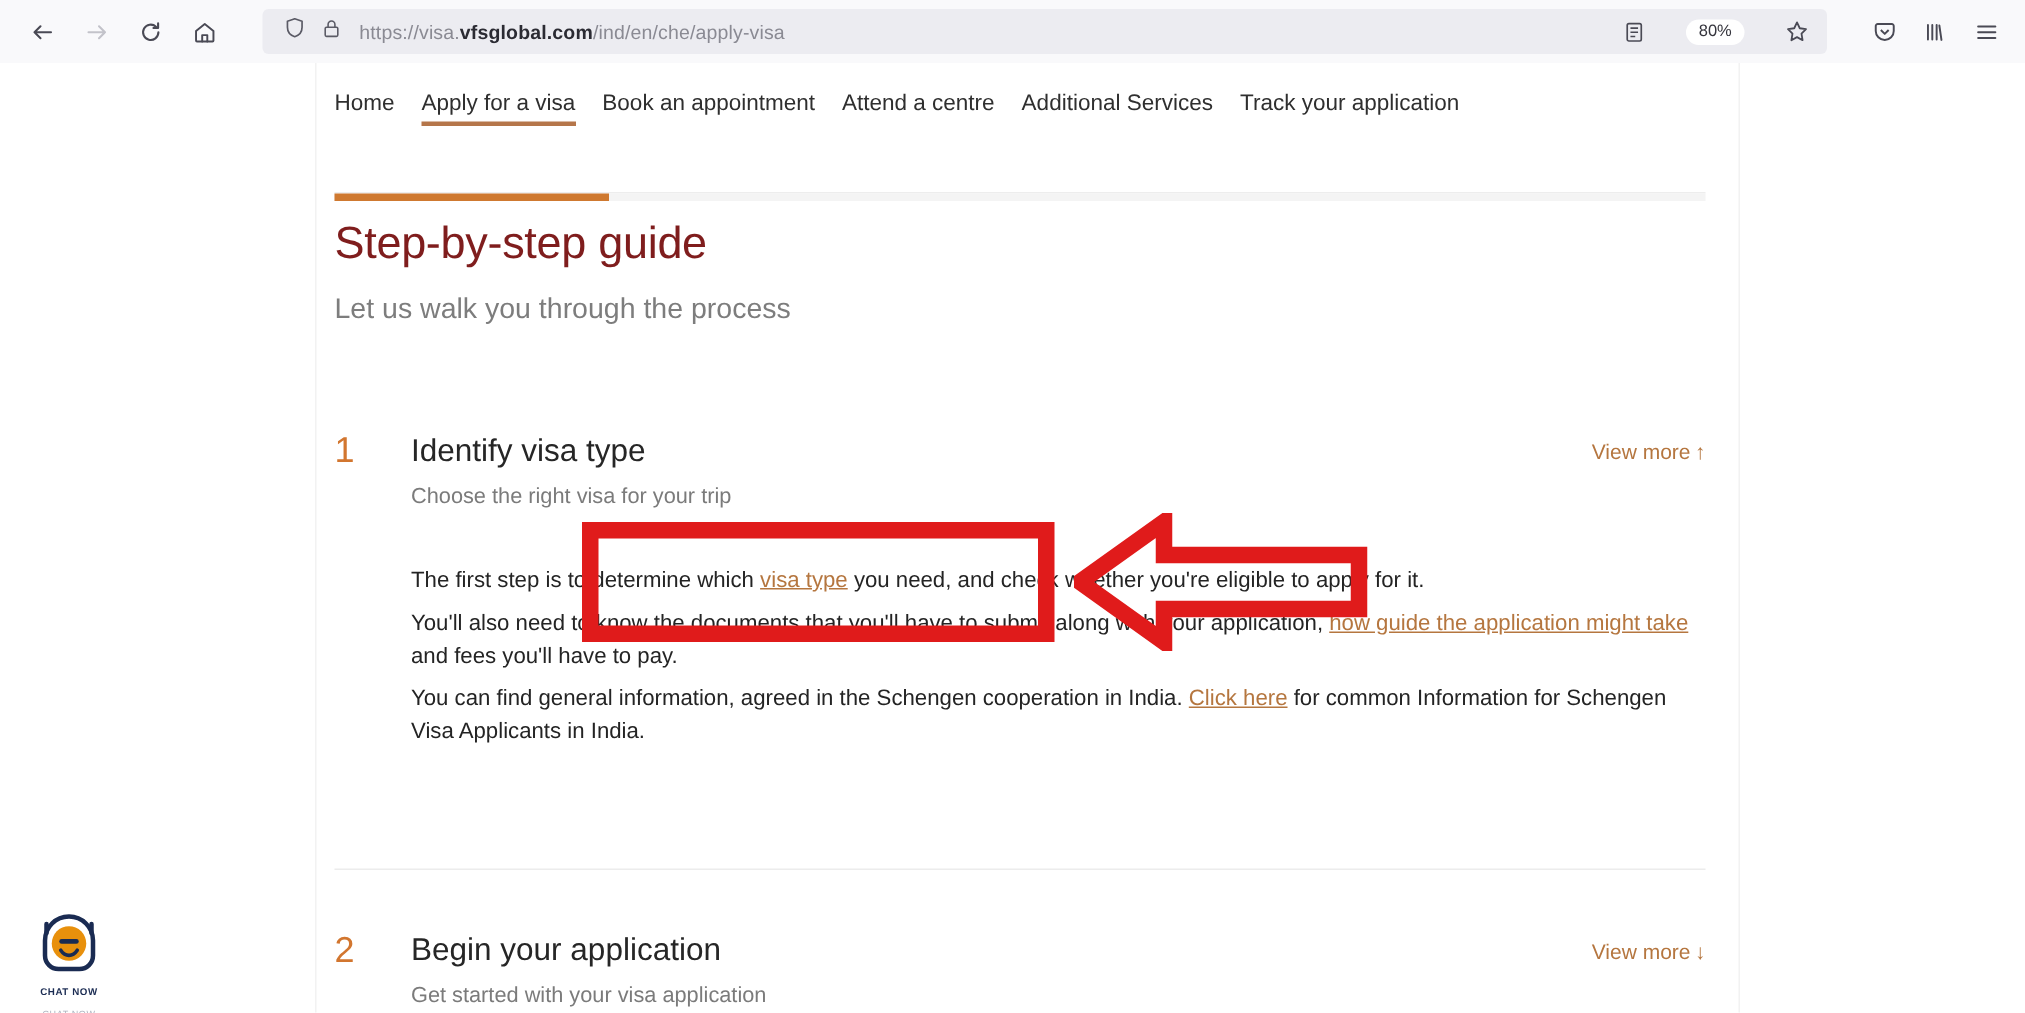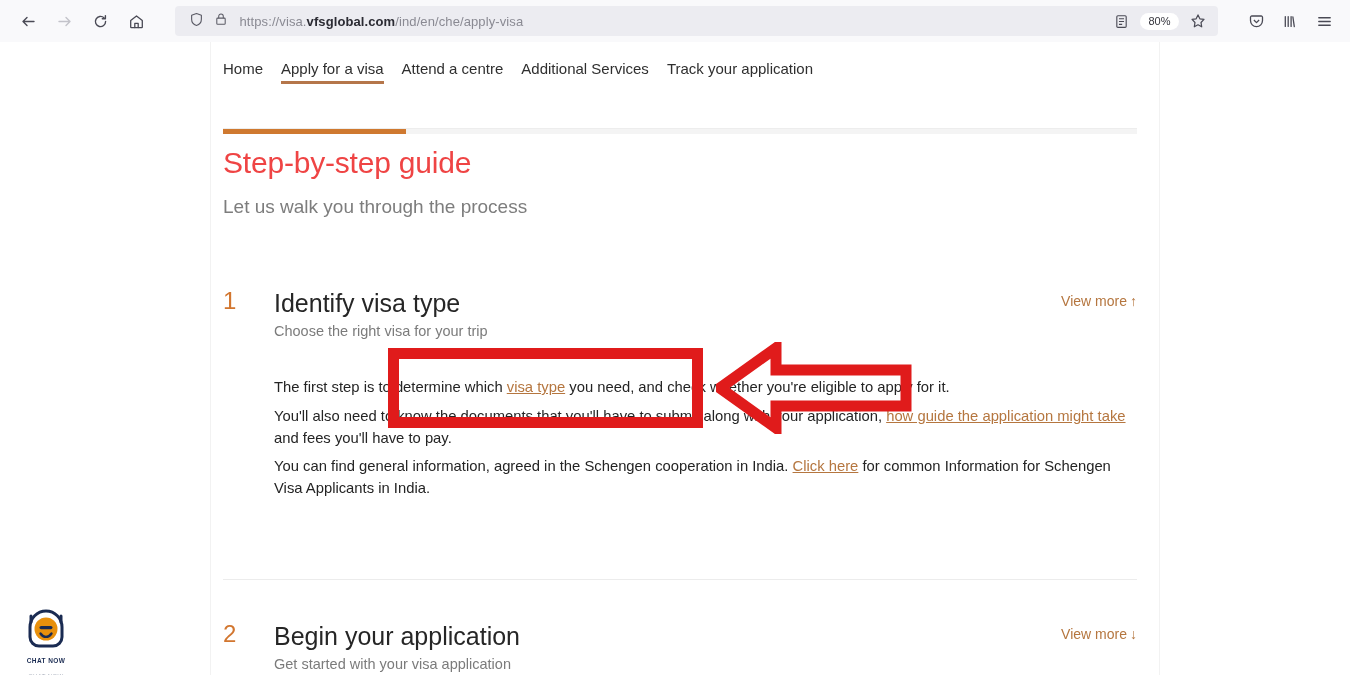--- a/index.html
+++ b/index.html
@@ -40,21 +40,21 @@
   #urlbar .ident { display: flex; align-items: center; gap: 10px; color: #5b5b66; }
   #url-text {
     flex: 1;
     font-size: 13px;
     color: #8a8a93;
     white-space: nowrap; overflow: hidden;
     padding-left: 12px;
     letter-spacing: 0.1px;
   }
   #url-text b { color: #2b2b33; font-weight: 700; }
-  .url-right { display: flex; align-items: center; gap: 2px; }
+  .url-right { display: flex; align-items: center; gap: 18px; }
   .url-icon-btn {
     width: 28px; height: 26px;
     display: flex; align-items: center; justify-content: center;
     color: #4a4a55; border-radius: 4px;
   }
   #zoom-badge {
     font-size: 11px; color: #35353d;
     background: #ffffff;
     border-radius: 11px;
     padding: 3px 8px 3px 8px;
@@ -106,37 +106,37 @@
     width: 914px; height: 5px; background: #f4f4f4;
   }
   #progress-fill {
     position: absolute; left: 0; top: 0;
     width: 179px; height: 5px; background: #cf7930;
   }
 
   
   #page-title {
     position: absolute; left: 223px; top: 104px;
-    font-size: 30px; color: #ef4444; font-weight: 400;
+    font-size: 30px; color: #7f1d1d; font-weight: 400;
     letter-spacing: -0.2px;
   }
   #page-subtitle {
     position: absolute; left: 223px; top: 154px;
     font-size: 19px; color: #7d7d7d;
   }
 
   
   .step { position: absolute; left: 223px; width: 914px; }
   .step-num {
     position: absolute; left: 0; top: 0;
     font-size: 24px; color: #d2762f; font-weight: 400;
   }
   .step-title {
     position: absolute; left: 51px; top: 2px;
-    font-size: 25px; color: #262626; font-weight: 400;
+    font-size: 21px; color: #262626; font-weight: 400;
   }
   .step-sub {
     position: absolute; left: 51px; top: 36px;
     font-size: 14.5px; color: #7b7b7b;
   }
   .view-more {
     position: absolute; right: 0; top: 6px;
     font-size: 14px; color: #b5763f;
     white-space: nowrap;
     cursor: pointer;
@@ -271,20 +271,21 @@
   </div>
 </div>
 
 <div id="page">
 
   <div id="content-frame"></div>
 
   <div id="site-nav">
     <div class="nav-tab">Home</div>
     <div class="nav-tab active">Apply for a visa</div>
+    <div class="nav-tab">Book an appointment</div>
     <div class="nav-tab">Attend a centre</div>
     <div class="nav-tab">Additional Services</div>
     <div class="nav-tab">Track your application</div>
   </div>
 
   <div id="nav-rule"></div>
   <div id="progress-track">
     <div id="progress-fill" style="width: 182.8px;"></div>
   </div>
 

